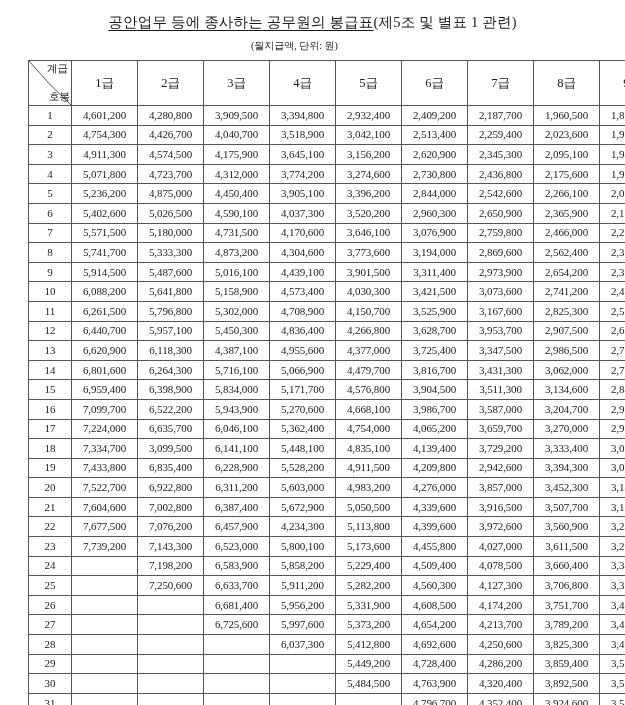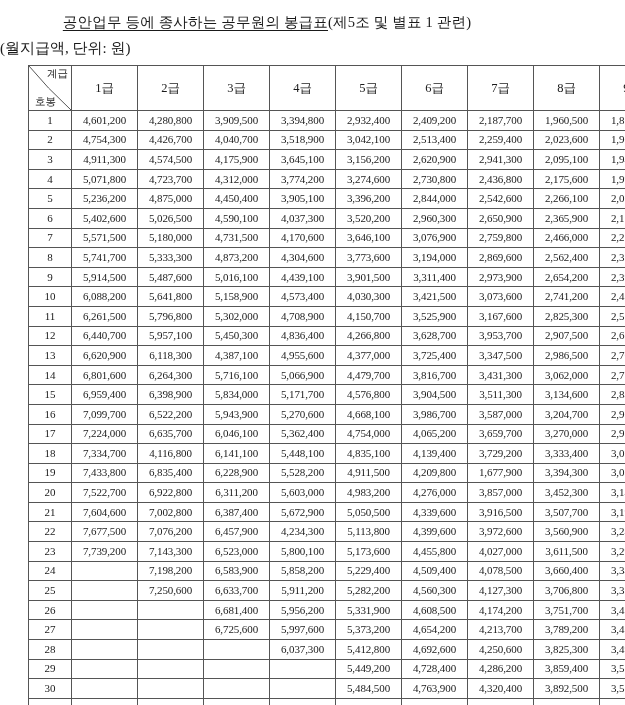--- a/index.html
+++ b/index.html
@@ -9,40 +9,40 @@
   body {
     width: 625px;
     height: 705px;
     background: #ffffff;
     font-family: "Liberation Serif", "DejaVu Serif", serif;
     color: #1a1a1a;
     overflow: hidden;
   }
   .page {
     position: relative;
-    width: 534px;
+    width: 625px;
     height: 705px;
     box-sizing: border-box;
   }
   .title-row {
     text-align: center;
     padding-top: 13px;
     font-size: 14.5px;
     letter-spacing: 0.2px;
     white-space: nowrap;
   }
   .title-underline {
     text-decoration: underline;
     text-underline-offset: 2.5px;
   }
   .subtitle-row {
-    text-align: left;
+    text-align: center;
     padding-right: 36px;
     padding-top: 7px;
-    font-size: 15px;
+    font-size: 10px;
     white-space: nowrap;
   }
   .table-wrap {
     padding: 7px 26px 0 28px;
   }
   table.salary {
     border-collapse: collapse;
     table-layout: fixed;
     width: 571px;
     font-size: 11px;
@@ -78,21 +78,21 @@
   .corner .lbl-grade {
     position: absolute;
     top: 3px;
     right: 3px;
     font-size: 10.5px;
     line-height: 1;
   }
   .corner .lbl-step {
     position: absolute;
     bottom: 3px;
-    left: 6px;
+    left: 20px;
     font-size: 10.5px;
     line-height: 1;
   }
   td.num {
     font-size: 11px;
     letter-spacing: -0.1px;
   }
   td.step {
     font-size: 11px;
   }
@@ -169,21 +169,21 @@
             <td class="num">1,903,000</td>
           </tr>
           <tr>
             <td class="step">3</td>
             <td class="num">4,911,300</td>
             <td class="num">4,574,500</td>
             <td class="num">4,175,900</td>
             <td class="num">3,645,100</td>
             <td class="num">3,156,200</td>
             <td class="num">2,620,900</td>
-            <td class="num">2,941,300</td>
+            <td class="num">2,345,300</td>
             <td class="num">2,095,100</td>
             <td class="num">1,940,800</td>
           </tr>
           <tr>
             <td class="step">4</td>
             <td class="num">5,071,800</td>
             <td class="num">4,723,700</td>
             <td class="num">4,312,000</td>
             <td class="num">3,774,200</td>
             <td class="num">3,274,600</td>
@@ -344,38 +344,38 @@
             <td class="num">5,362,400</td>
             <td class="num">4,754,000</td>
             <td class="num">4,065,200</td>
             <td class="num">3,659,700</td>
             <td class="num">3,270,000</td>
             <td class="num">2,970,600</td>
           </tr>
           <tr>
             <td class="step">18</td>
             <td class="num">7,334,700</td>
-            <td class="num">4,116,800</td>
+            <td class="num">3,099,500</td>
             <td class="num">6,141,100</td>
             <td class="num">5,448,100</td>
             <td class="num">4,835,100</td>
             <td class="num">4,139,400</td>
             <td class="num">3,729,200</td>
             <td class="num">3,333,400</td>
             <td class="num">3,030,500</td>
           </tr>
           <tr>
             <td class="step">19</td>
             <td class="num">7,433,800</td>
             <td class="num">6,835,400</td>
             <td class="num">6,228,900</td>
             <td class="num">5,528,200</td>
             <td class="num">4,911,500</td>
             <td class="num">4,209,800</td>
-            <td class="num">1,677,900</td>
+            <td class="num">2,942,600</td>
             <td class="num">3,394,300</td>
             <td class="num">3,089,200</td>
           </tr>
           <tr>
             <td class="step">20</td>
             <td class="num">7,522,700</td>
             <td class="num">6,922,800</td>
             <td class="num">6,311,200</td>
             <td class="num">5,603,000</td>
             <td class="num">4,983,200</td>

